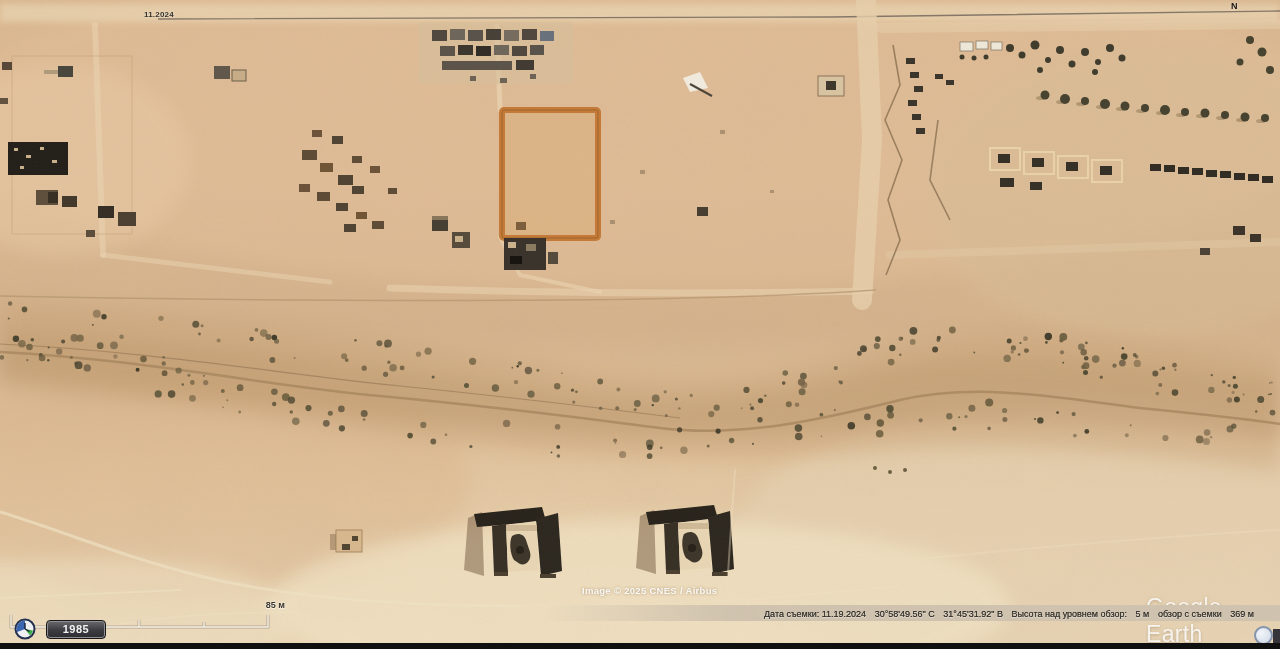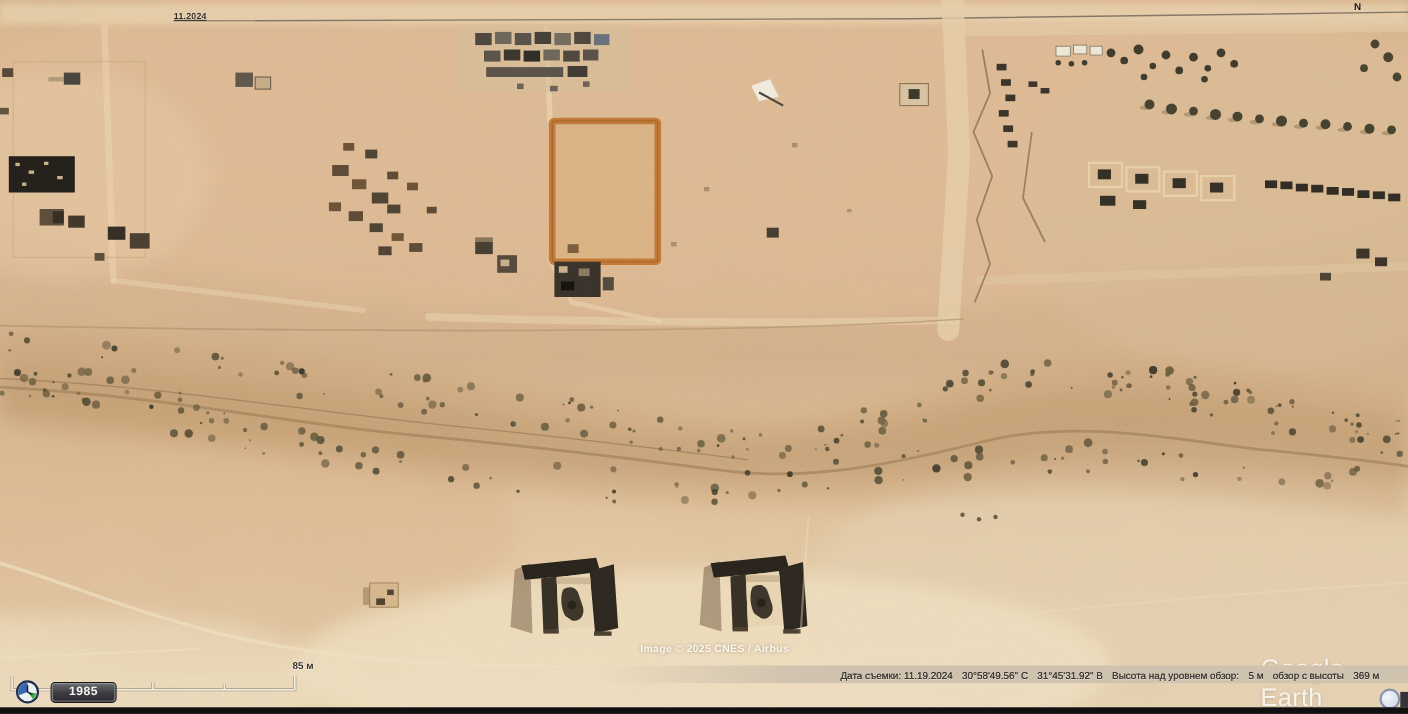--- a/index.html
+++ b/index.html
@@ -2,22 +2,22 @@
 <html><head>
 <meta charset="utf-8">
 <style>
   html,body{margin:0;padding:0;background:#000;}
   #app{position:relative;width:1280px;height:649px;overflow:hidden;
        font-family:"Liberation Sans",sans-serif;background:#ddbb95;}
   #terrain{position:absolute;inset:0;display:block;cursor:grab;}
 
   
   .ov{position:absolute;}
-  #date-annot{left:158px;top:10px;font-size:8px;font-weight:bold;color:#33302a;
-      text-shadow:0 0 2px rgba(255,255,255,.6);letter-spacing:.2px;text-decoration:underline;}
+  #date-annot{left:144px;top:10px;font-size:8px;font-weight:bold;color:#33302a;
+      text-shadow:0 0 2px rgba(255,255,255,.6);letter-spacing:.2px;}
   #north{left:1231px;top:1px;font-size:9px;font-weight:bold;color:#15130f;
       text-shadow:0 0 2px rgba(255,255,255,.5);}
 
   #scalebar{left:8px;top:598px;width:285px;height:34px;}
   #scale-label{position:absolute;right:8px;top:2px;font-size:9px;font-weight:bold;
       color:#3a352c;text-shadow:0 0 2px rgba(255,255,255,.8),0 1px 0 rgba(255,255,255,.6);}
 
   #hist{left:14px;top:618px;display:flex;align-items:center;gap:10px;}
   #hist-year{min-width:58px;height:17px;border-radius:4px;border:1px solid #17171a;
       background:linear-gradient(#6a6a6e,#3c3c40 55%,#2e2e32);
@@ -652,20 +652,20 @@
 
   <div class="ov" id="ge-logo">Google Earth</div>
 
   <div class="ov" id="statusbar">
     <div id="status-items">
       <span>Дата съемки: 11.19.2024</span>
       <span>30°58'49.56" С</span>
       <span>31°45'31.92" В</span>
       <span>Высота над уровнем обзор:</span>
       <span>5 м</span>
-      <span>обзор с высоты</span>
+      <span>обзор с съемки</span>
       <span>369 м</span>
     </div>
   </div>
   <div id="status-globe"></div>
   <div id="corner-grip"></div>
   <div class="ov" id="bottom-strip"></div>
 </div>
 
 </body></html>

